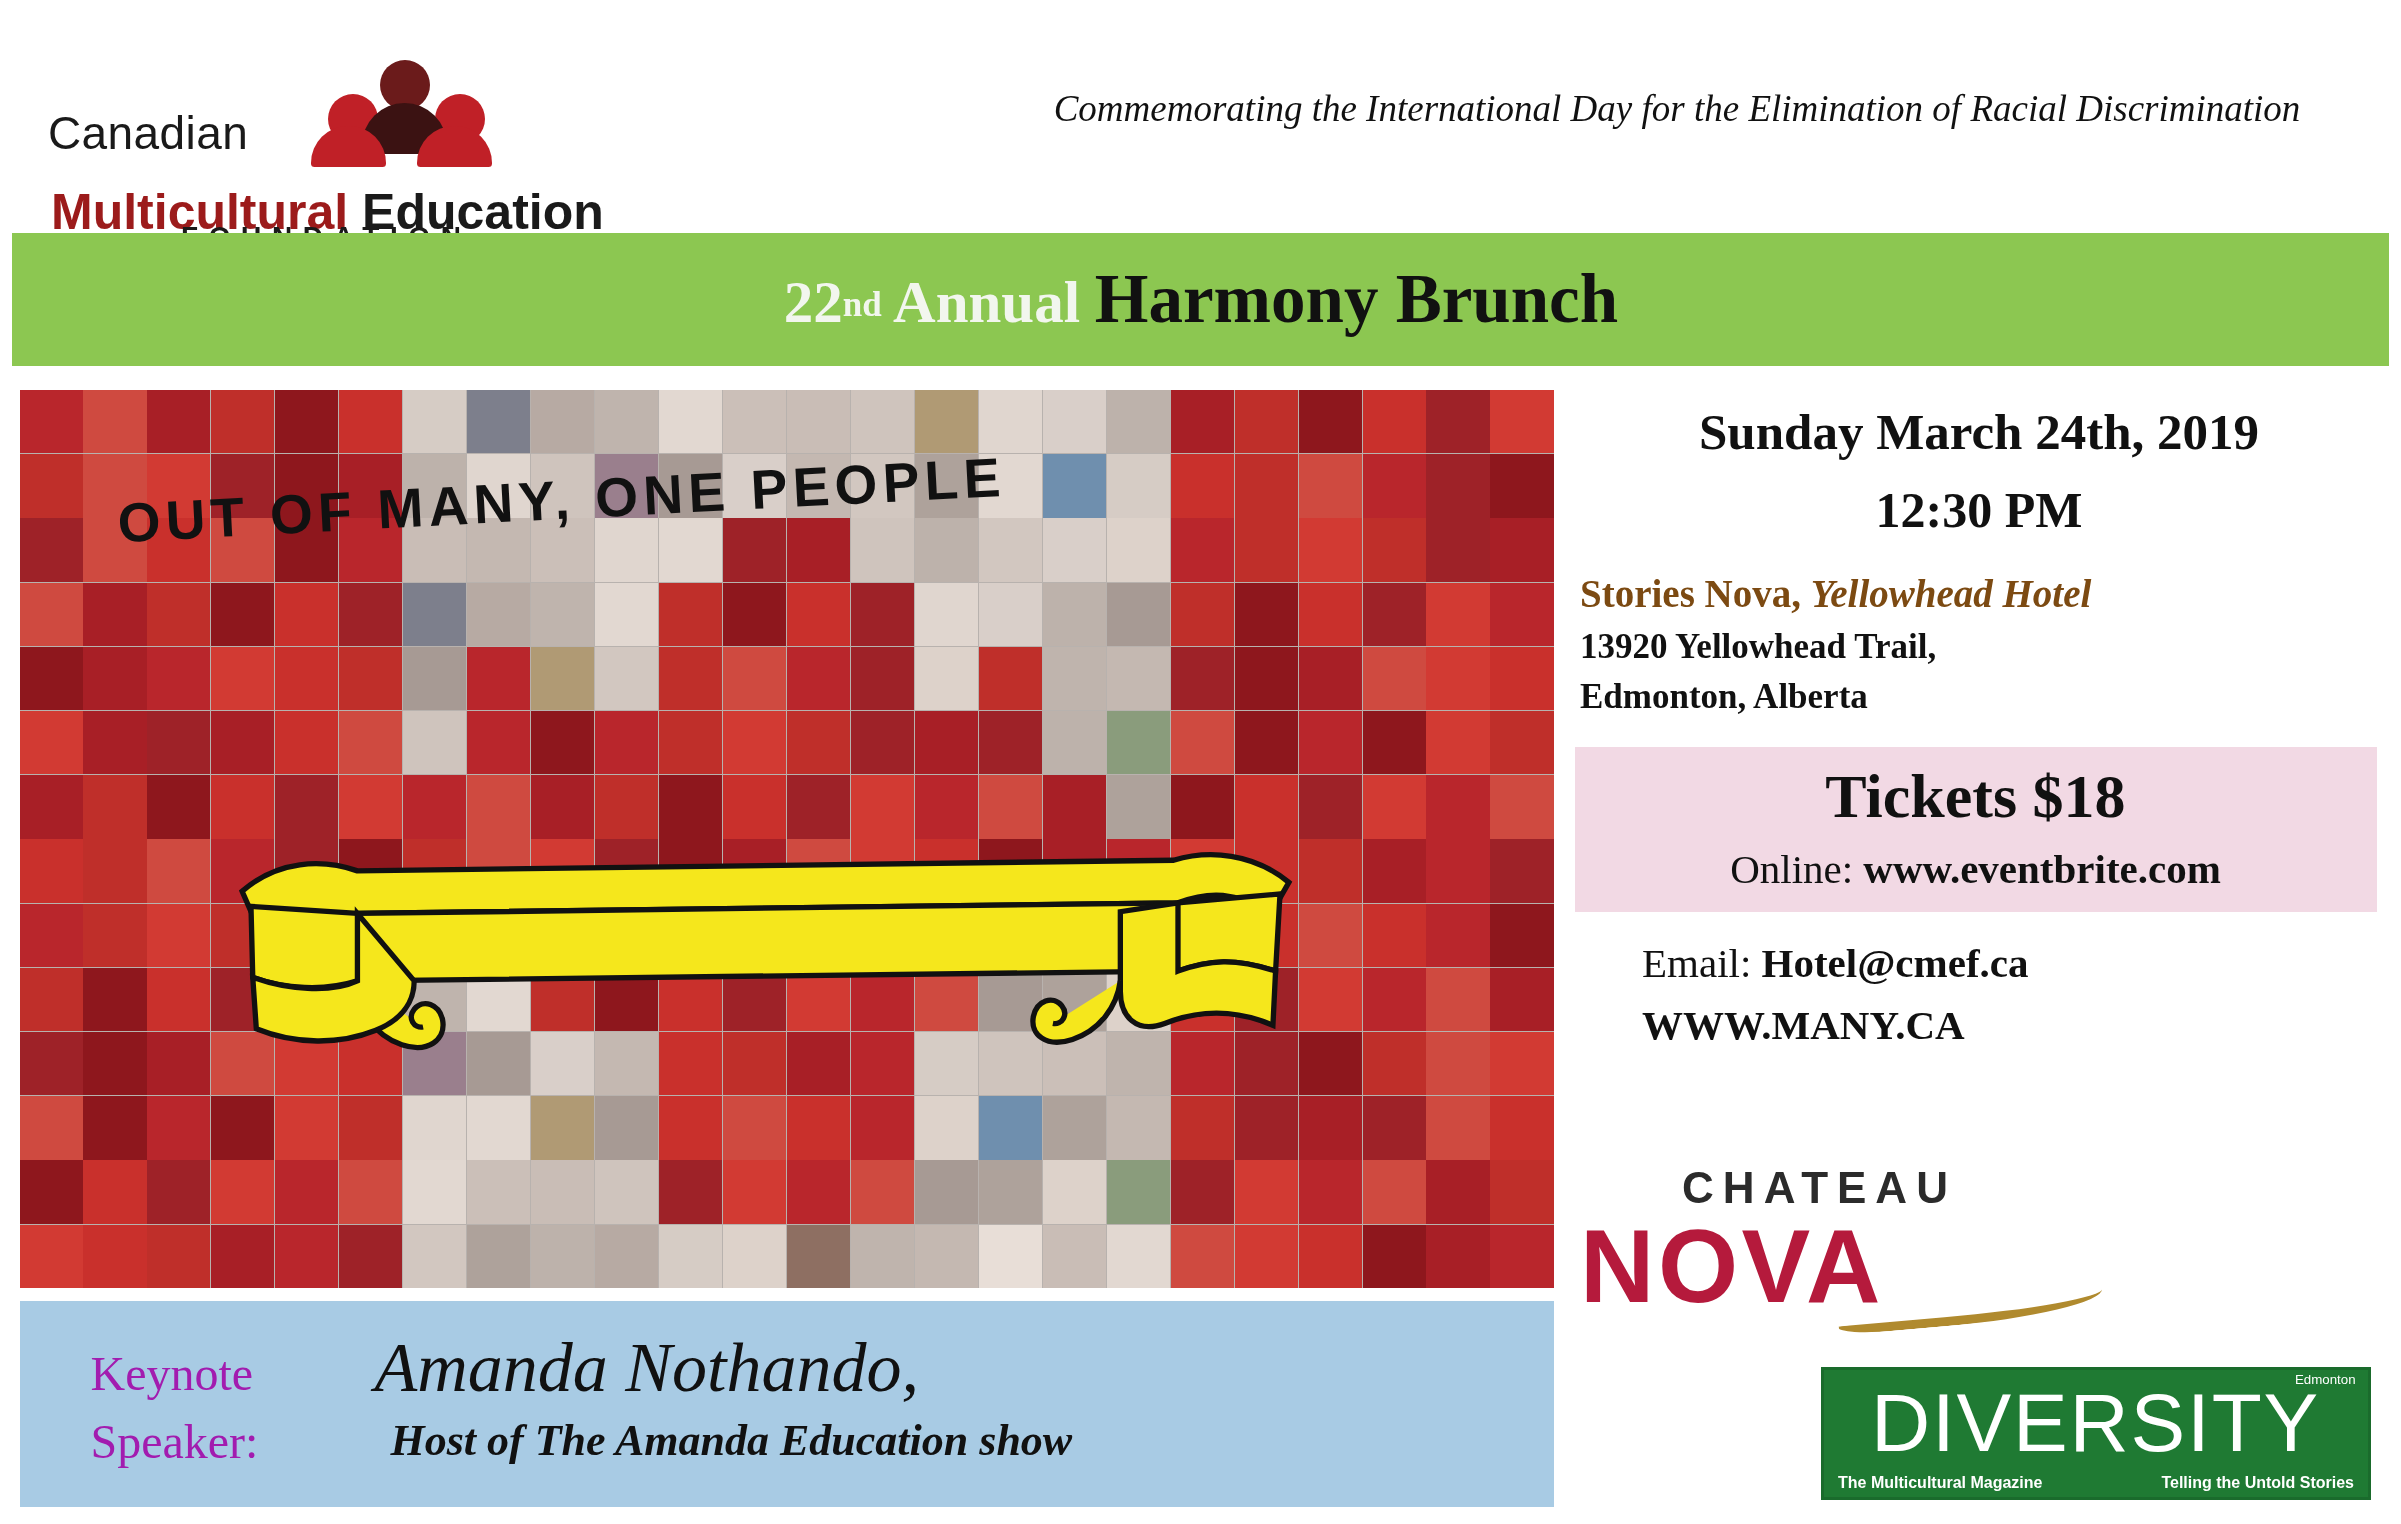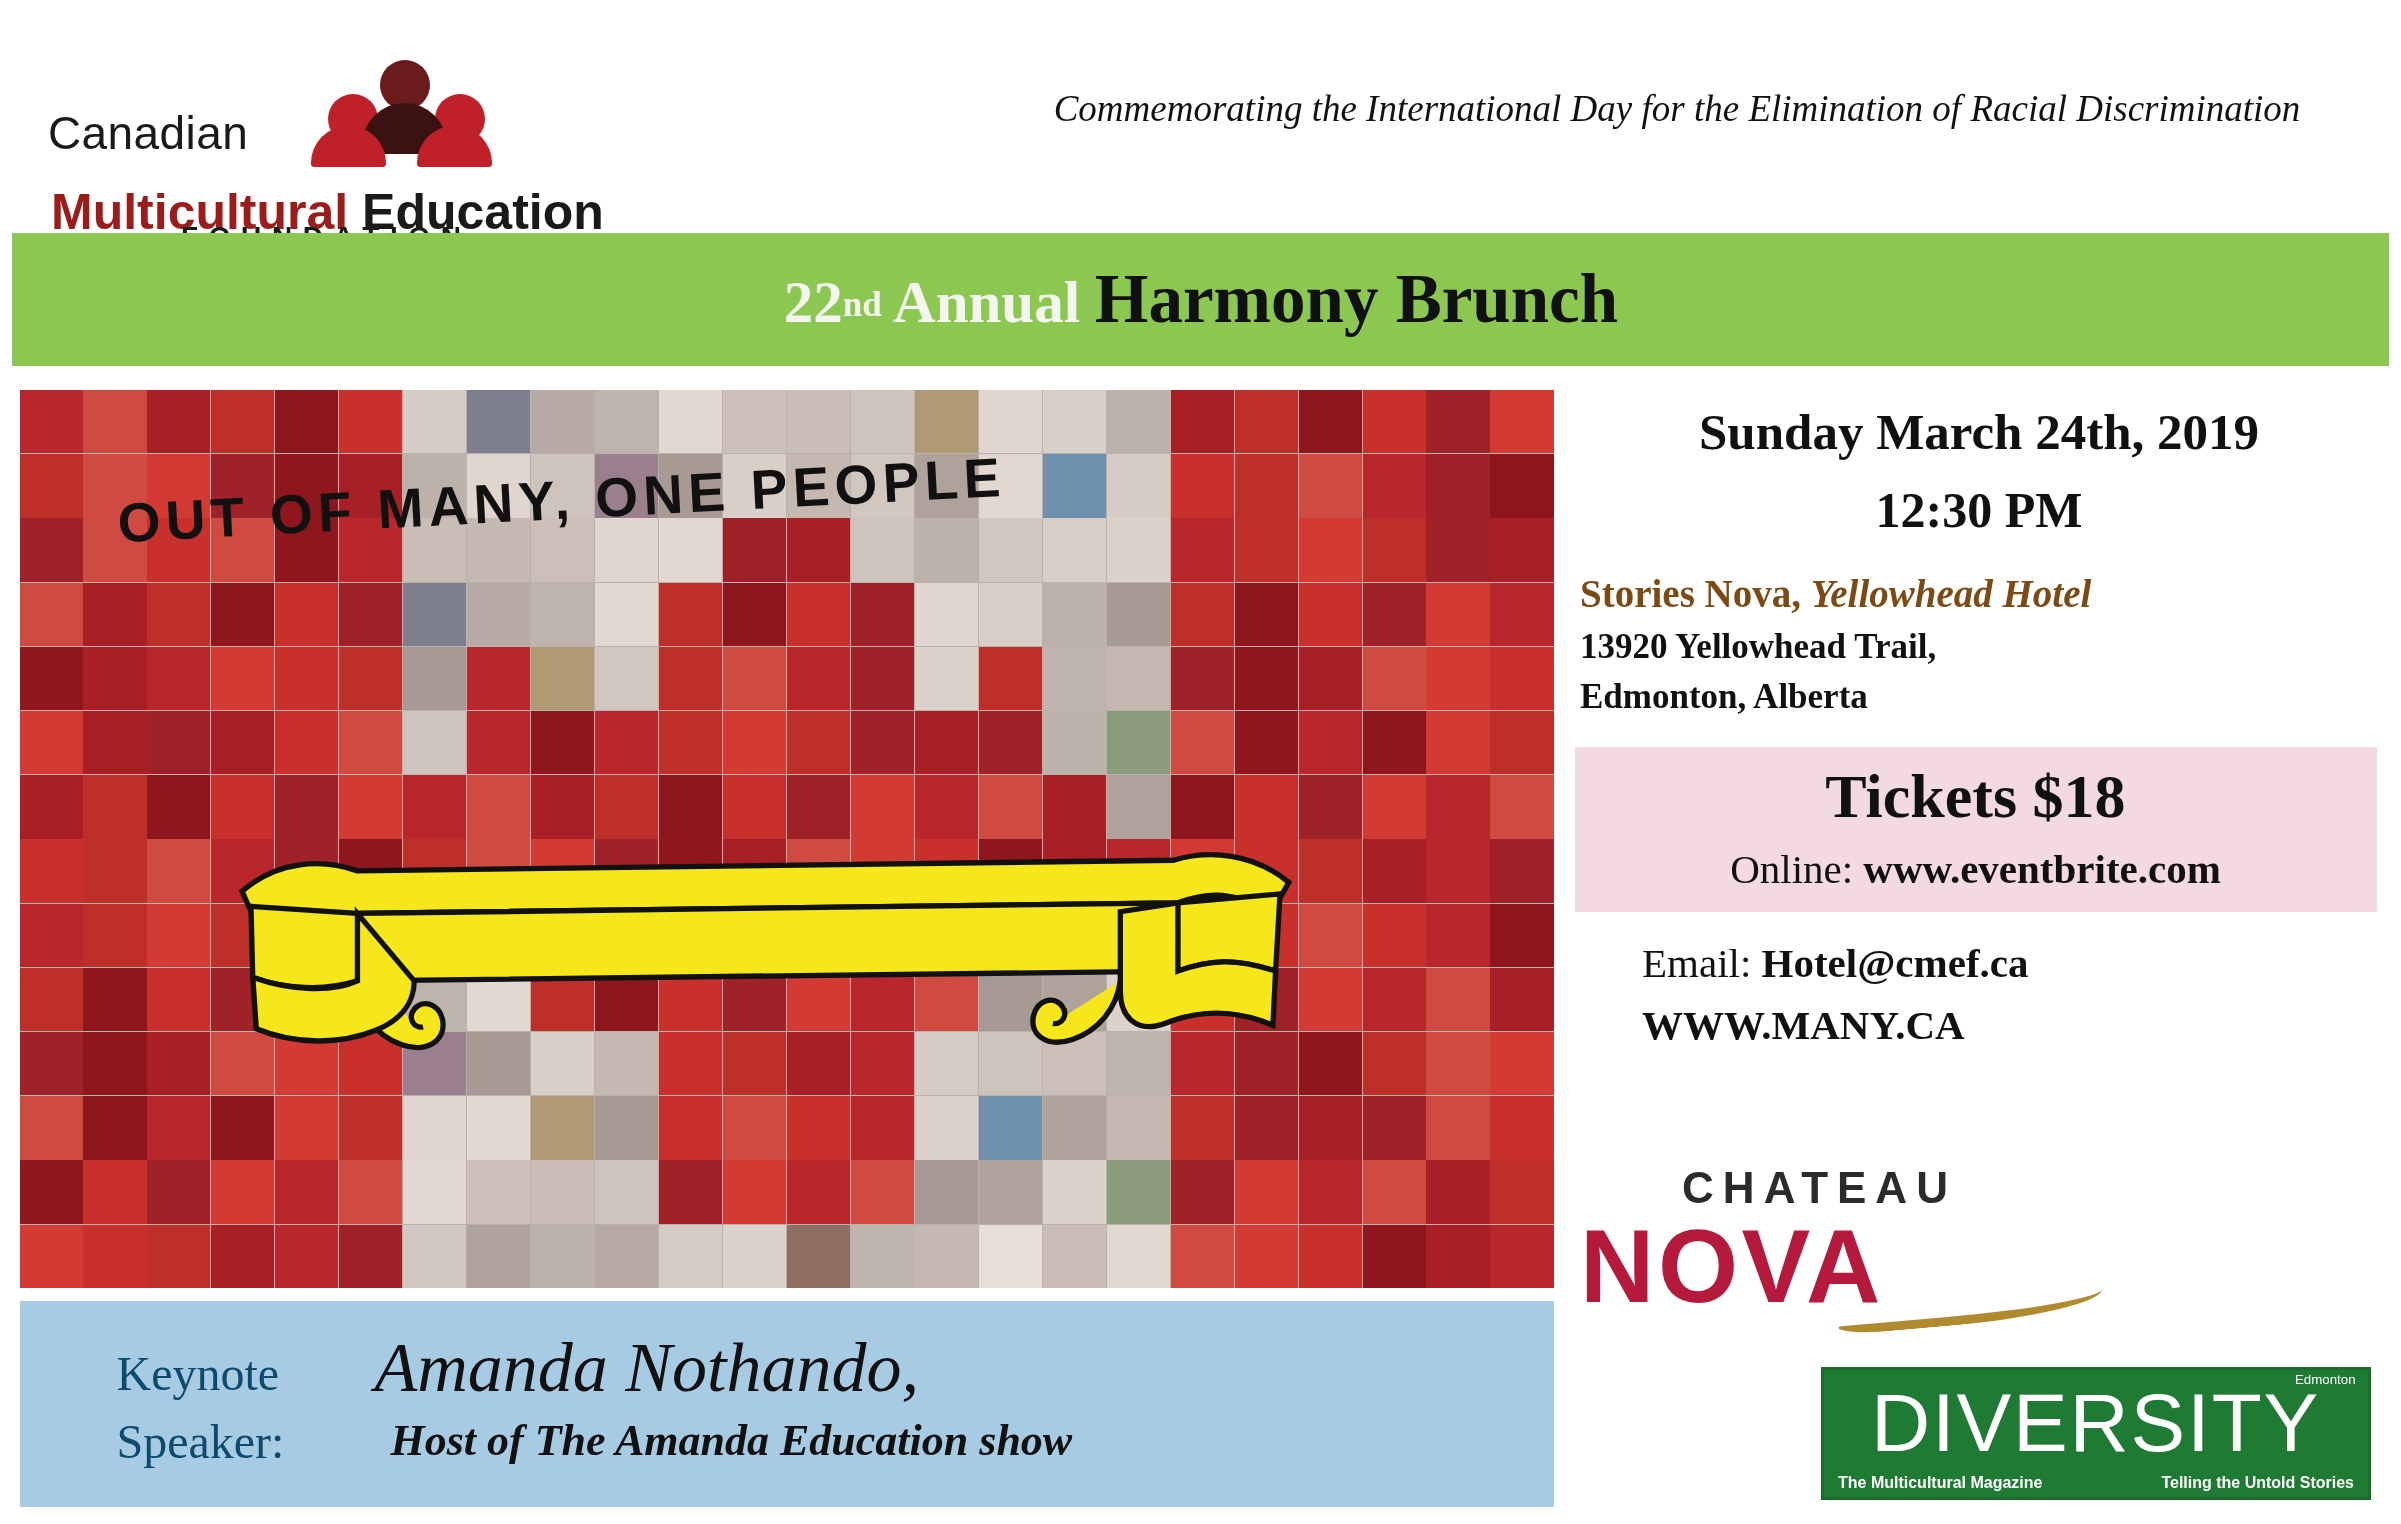--- a/index.html
+++ b/index.html
@@ -315,23 +315,22 @@
   #keynote-bar {
     position: absolute;
     left: 19.5px; top: 1301px;
     width: 1534px; height: 206px;
     background: #a8cbe4;
   }
   #keynote-label {
     position: absolute;
     left: 71px; top: 39px;
     font-size: 48px;
-    color: #0c4a6e;
+    color: #a21caf;
     line-height: 1.42;
-    margin-left: 26px;
   }
   #keynote-name {
     position: absolute;
     left: 355px; top: 27px;
     font-size: 70px;
     font-style: italic;
     color: #111;
   }
   #keynote-role {
     position: absolute;

